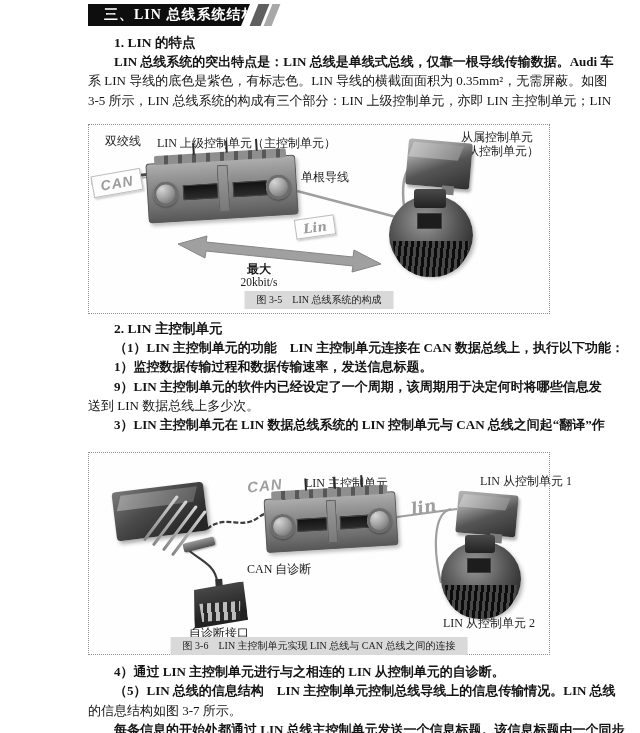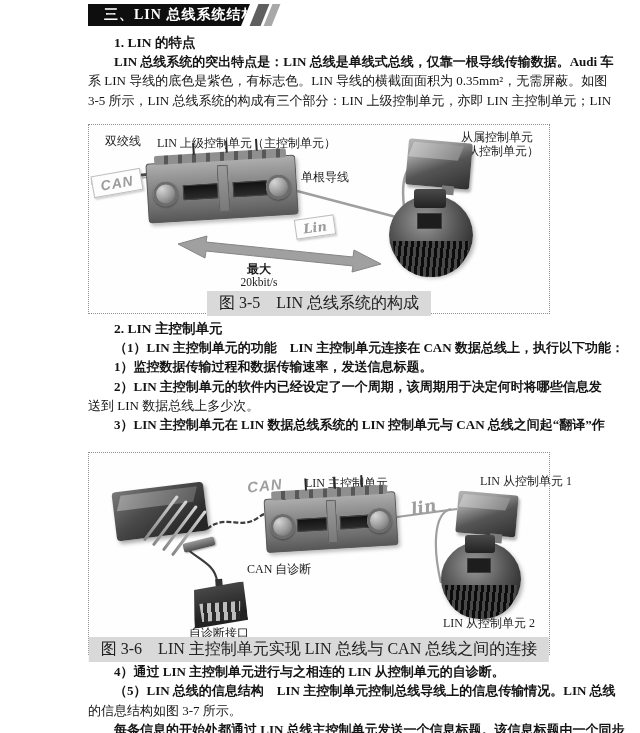--- a/index.html
+++ b/index.html
@@ -20,21 +20,21 @@
   
   .heading{position:absolute;left:114px;font-weight:bold;font-size:13.5px;white-space:nowrap;}
   .textblock{position:absolute;left:88px;width:476px;}
   .bodyline{font-size:13px;line-height:19.3px;white-space:nowrap;}
   .indent{text-indent:2em;font-weight:bold;}
   
   .figure{position:absolute;left:88px;width:462px;border:1px dotted #8f8f8f;background:#fefefe;box-sizing:border-box;}
   .fig-label{position:absolute;font-size:12px;color:#1c1c1c;white-space:nowrap;line-height:13.5px;}
   .fig-caption{
     position:absolute;left:50%;transform:translateX(-50%);background:#d9d9d9;color:#222;
-    font-size:16px;padding:2px 12px;white-space:nowrap;
+    font-size:10px;padding:2px 12px;white-space:nowrap;
   }
   .ghost-text{position:absolute;color:#9f9f9f;font-weight:bold;font-style:italic;
     font-family:"Liberation Sans",sans-serif;white-space:nowrap;}
   .tag{
     position:absolute;background:#fdfdfd;border:1px solid #bdbdbd;box-shadow:1px 2px 2px rgba(0,0,0,.18);
     display:flex;align-items:center;justify-content:center;font-style:italic;font-weight:bold;color:#9b9b9b;
     font-family:"Liberation Sans",sans-serif;
   }
   .wires{position:absolute;left:0;top:0;}
   
@@ -156,21 +156,21 @@
     <div class="fig-label" style="left:140px;top:138px;width:60px;text-align:center;font-weight:bold;">最大</div>
     <div class="fig-label" style="left:134px;top:151px;width:72px;text-align:center;font-size:11.5px;">20kbit/s</div>
 
     <div class="fig-caption" style="top:166px;">图 3-5　LIN 总线系统的构成</div>
   </div>
 
   <div class="heading" style="top:320px;">2. LIN 主控制单元</div>
   <div class="textblock" style="top:338px;">
     <div class="bodyline indent">（1）LIN 主控制单元的功能　LIN 主控制单元连接在 CAN 数据总线上，执行以下功能：</div>
     <div class="bodyline indent">1）监控数据传输过程和数据传输速率，发送信息标题。</div>
-    <div class="bodyline indent">2）LIN 主控制单元的软件内已经设定了一个周期，该周期用于决定何时将哪些信息发</div>
+    <div class="bodyline indent">9）LIN 主控制单元的软件内已经设定了一个周期，该周期用于决定何时将哪些信息发</div>
     <div class="bodyline">送到 LIN 数据总线上多少次。</div>
     <div class="bodyline indent">3）LIN 主控制单元在 LIN 数据总线系统的 LIN 控制单元与 CAN 总线之间起“翻译”作</div>
   </div>
 
   <div class="figure" style="top:452px;height:203px;">
     <svg class="wires" width="460" height="201" viewBox="0 0 460 201">
       <path d="M118,76 C138,60 152,78 170,64 C174,61 177,60 180,62" stroke="#3c3c3c" stroke-width="2.2" fill="none" stroke-dasharray="5 2"></path>
       <path d="M98,96 C112,108 126,112 128,128" stroke="#3c3c3c" stroke-width="2.2" fill="none"></path>
       <path d="M308,64 L368,56" stroke="#9f9f9f" stroke-width="2.2" fill="none"></path>
       <path d="M362,56 C344,60 344,96 352,130" stroke="#9f9f9f" stroke-width="2.2" fill="none"></path>

